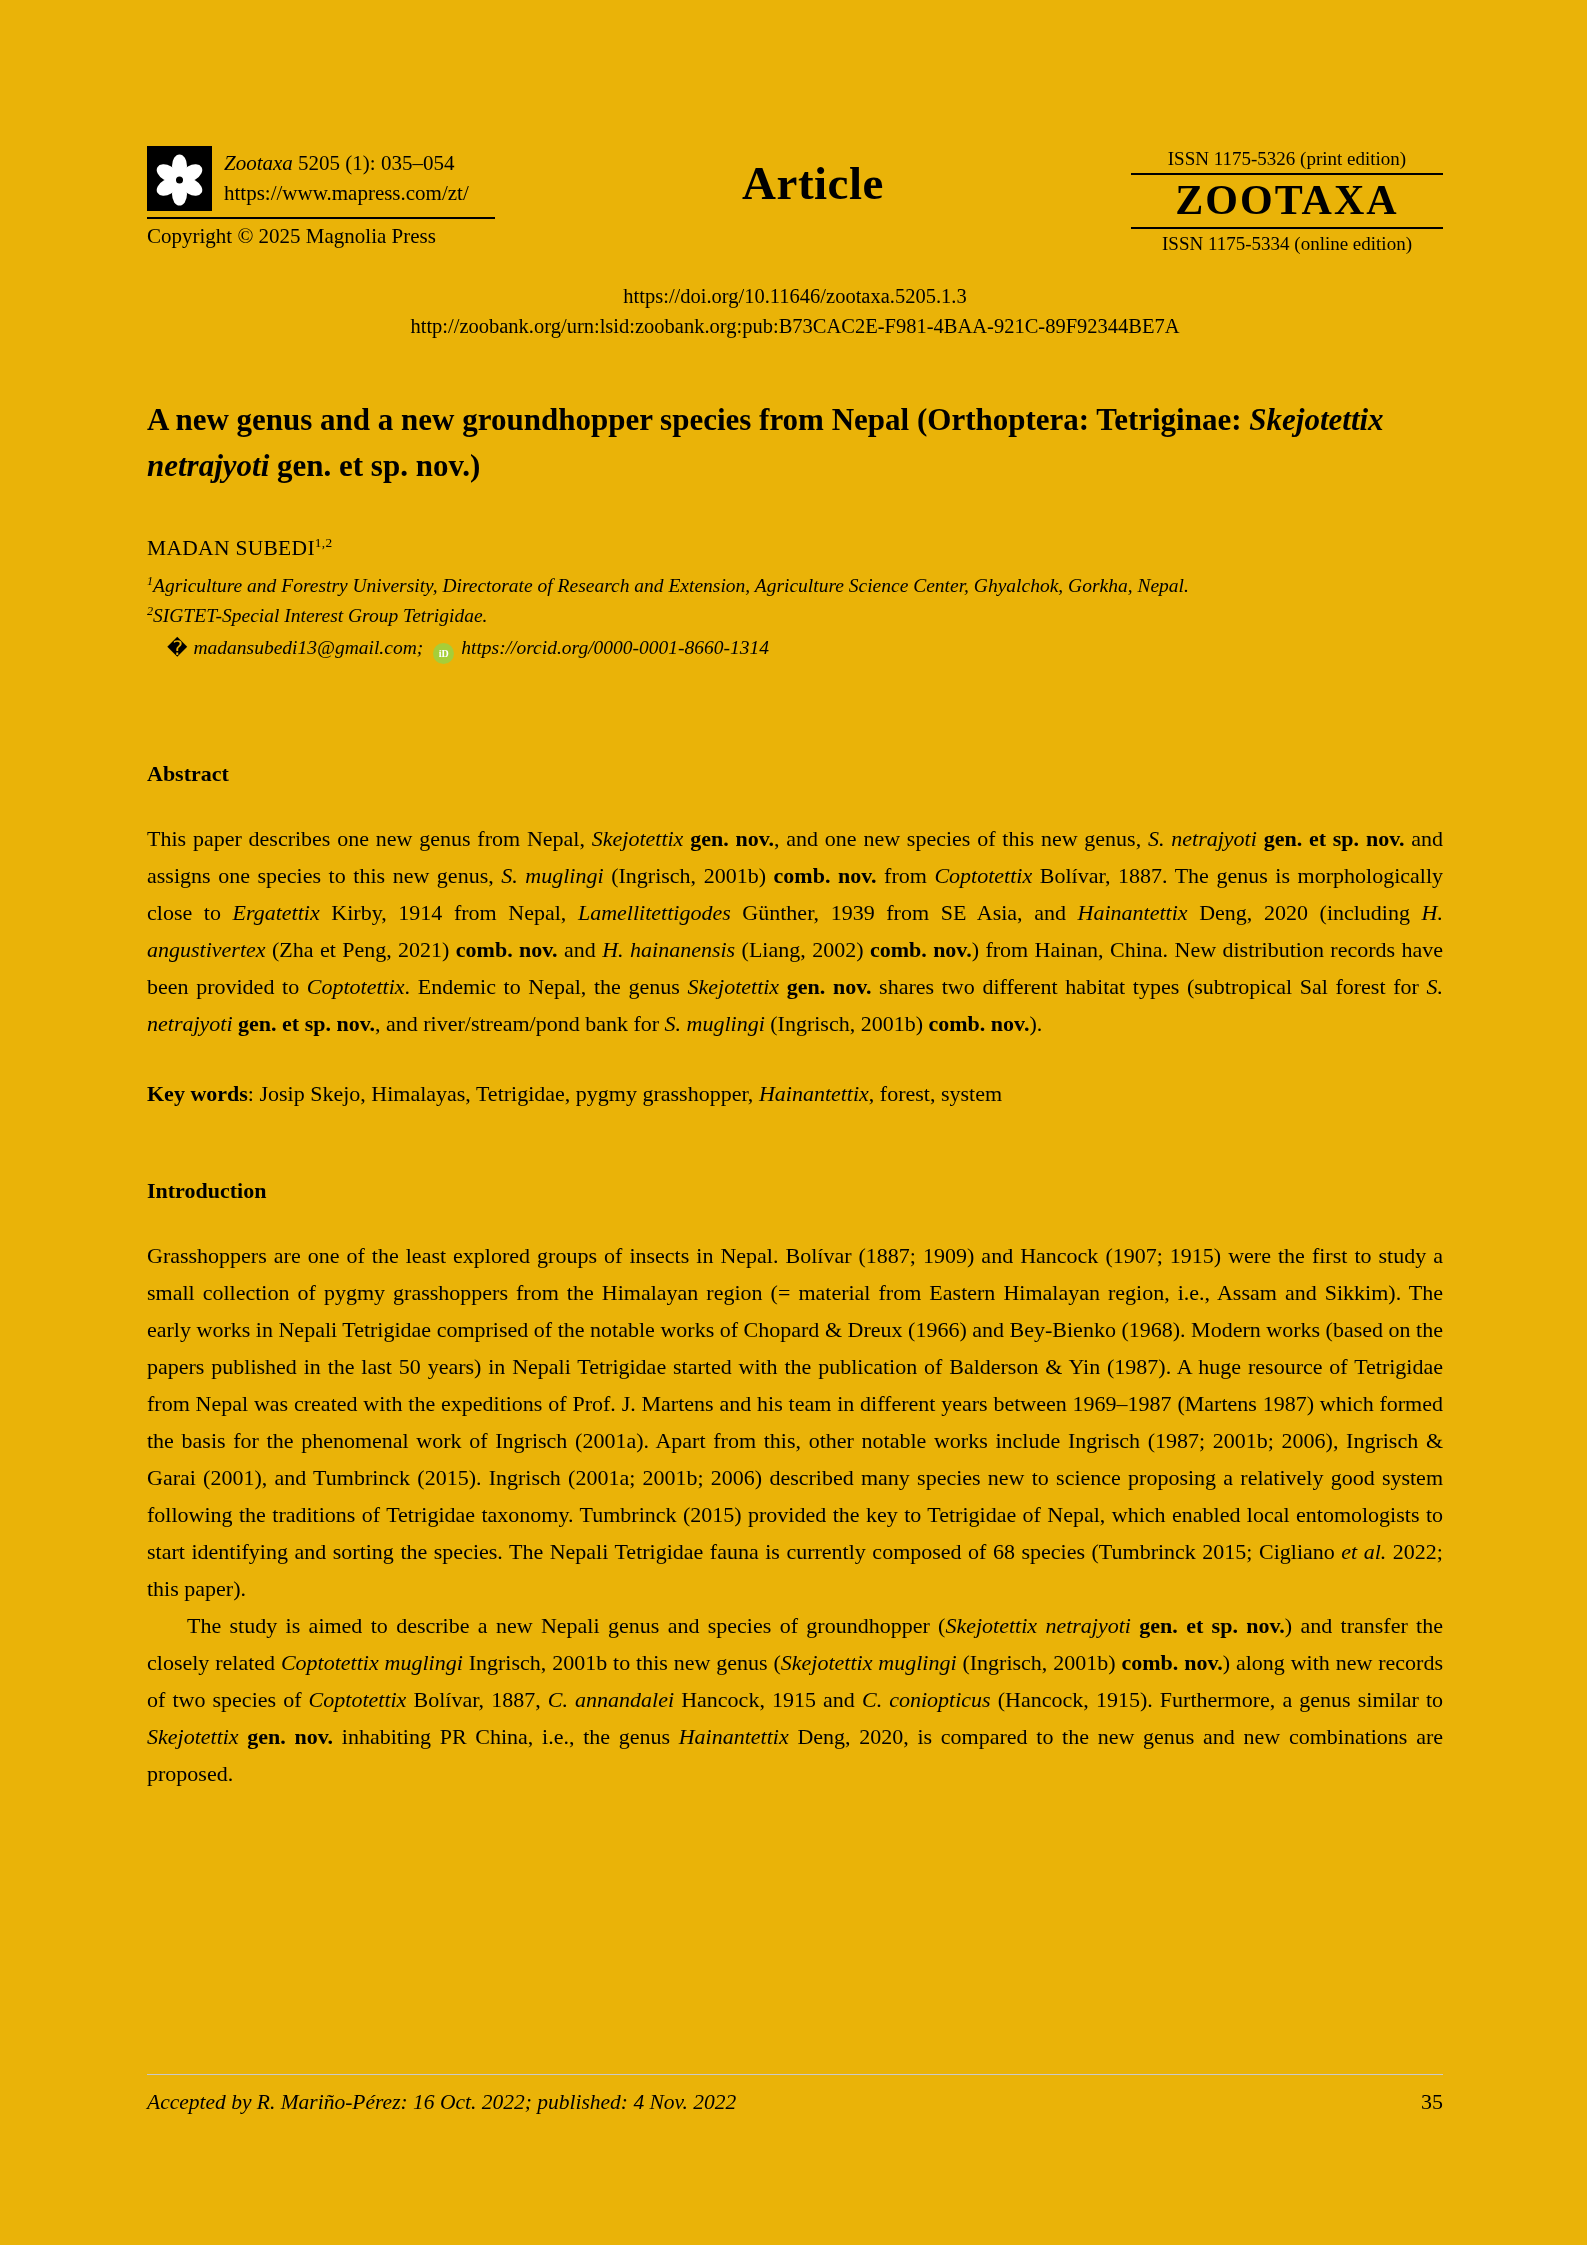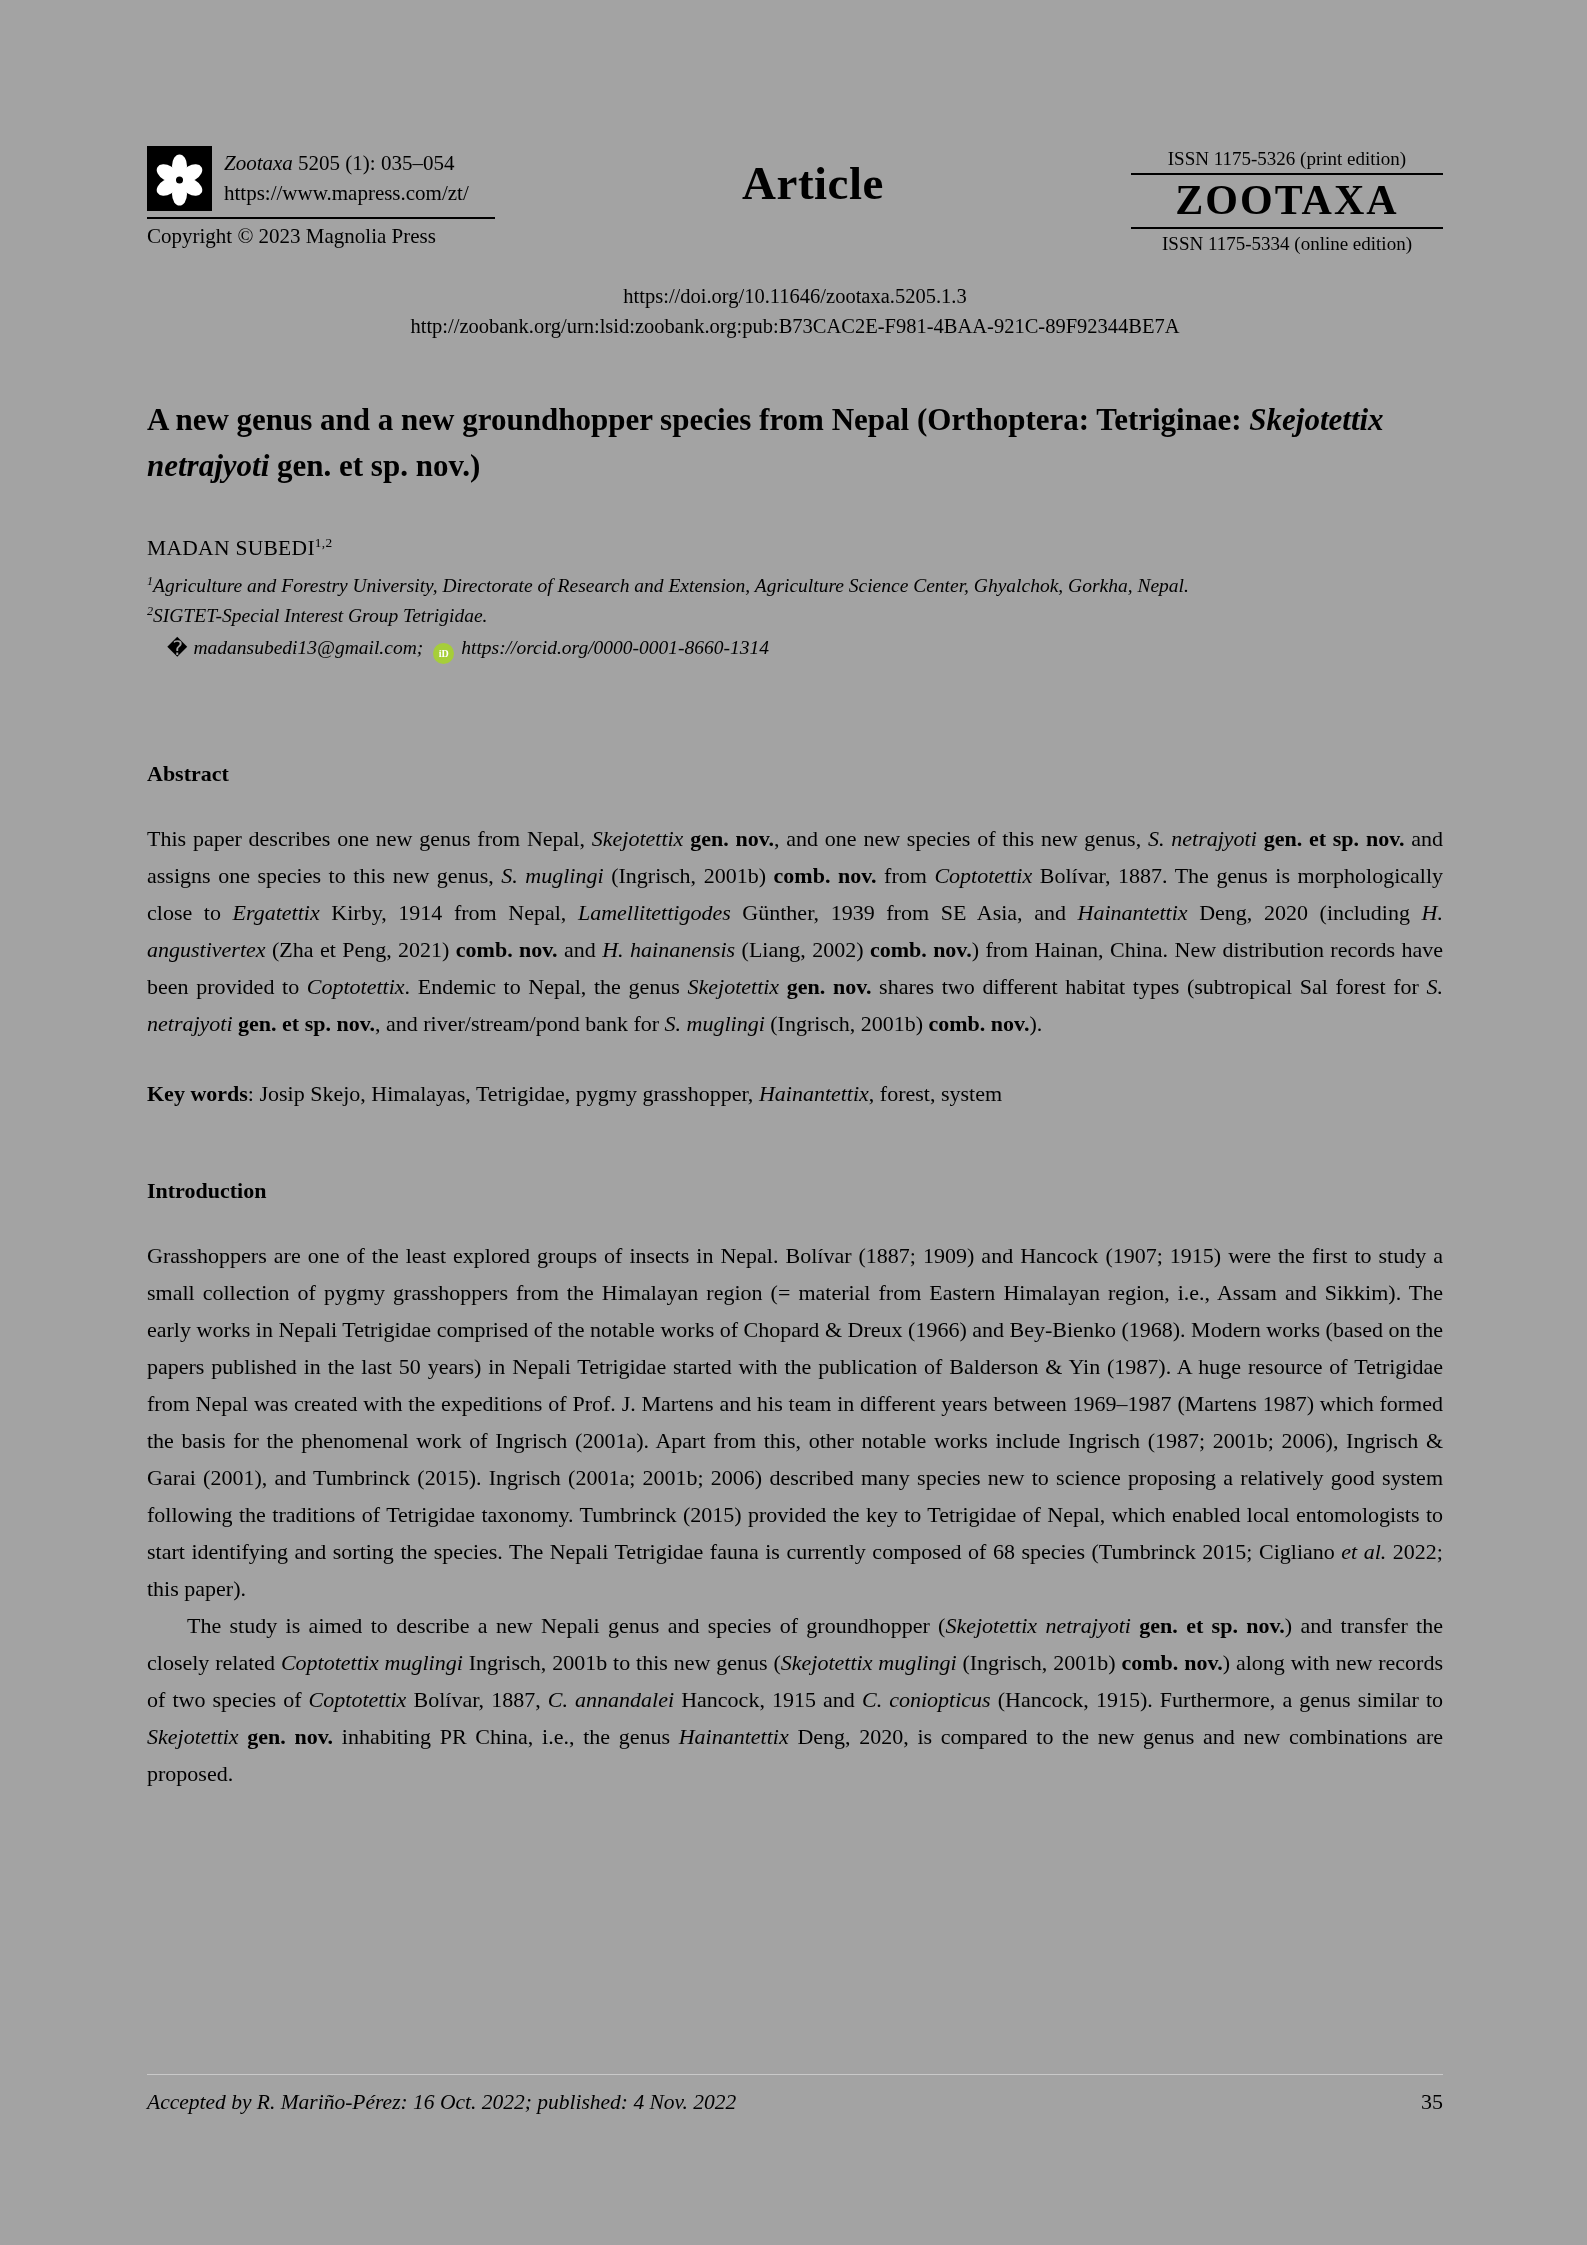--- a/index.html
+++ b/index.html
@@ -6,21 +6,21 @@
   html, body { background: #ffffff; }
   body {
     font-family: "Liberation Serif", serif;
     color: #000;
     width: 1587px;
   }
   .page {
     position: relative;
     width: 1587px;
     height: 2245px;
-    background: #a3a3a3;
+    background: #eab308;
     overflow: hidden;
   }
   .content {
     position: absolute;
     left: 147px;
     top: 0;
     width: 1296px;
   }
 
   
@@ -181,21 +181,21 @@
               </g>
               <circle cx="32.5" cy="34" r="3.5" fill="#000"></circle>
             </svg>
           </div>
           <div class="left-lines">
             <div class="journal-line"><span class="seg-i">Zootaxa</span><span> 5205 (1): 035–054</span></div>
             <div class="mapress-url">https://www.mapress.com/zt/</div>
           </div>
         </div>
         <div class="left-rule"></div>
-        <div class="copyright-line">Copyright © 2023 Magnolia Press</div>
+        <div class="copyright-line">Copyright © 2025 Magnolia Press</div>
       </div>
 
       <div class="article-type">Article</div>
 
       <div class="masthead-right">
         <div class="issn-top">ISSN 1175-5326 (print edition)</div>
         <div class="zootaxa-big">ZOOTAXA</div>
         <div class="issn-bottom">ISSN 1175-5334 (online edition)</div>
       </div>
     </div>

